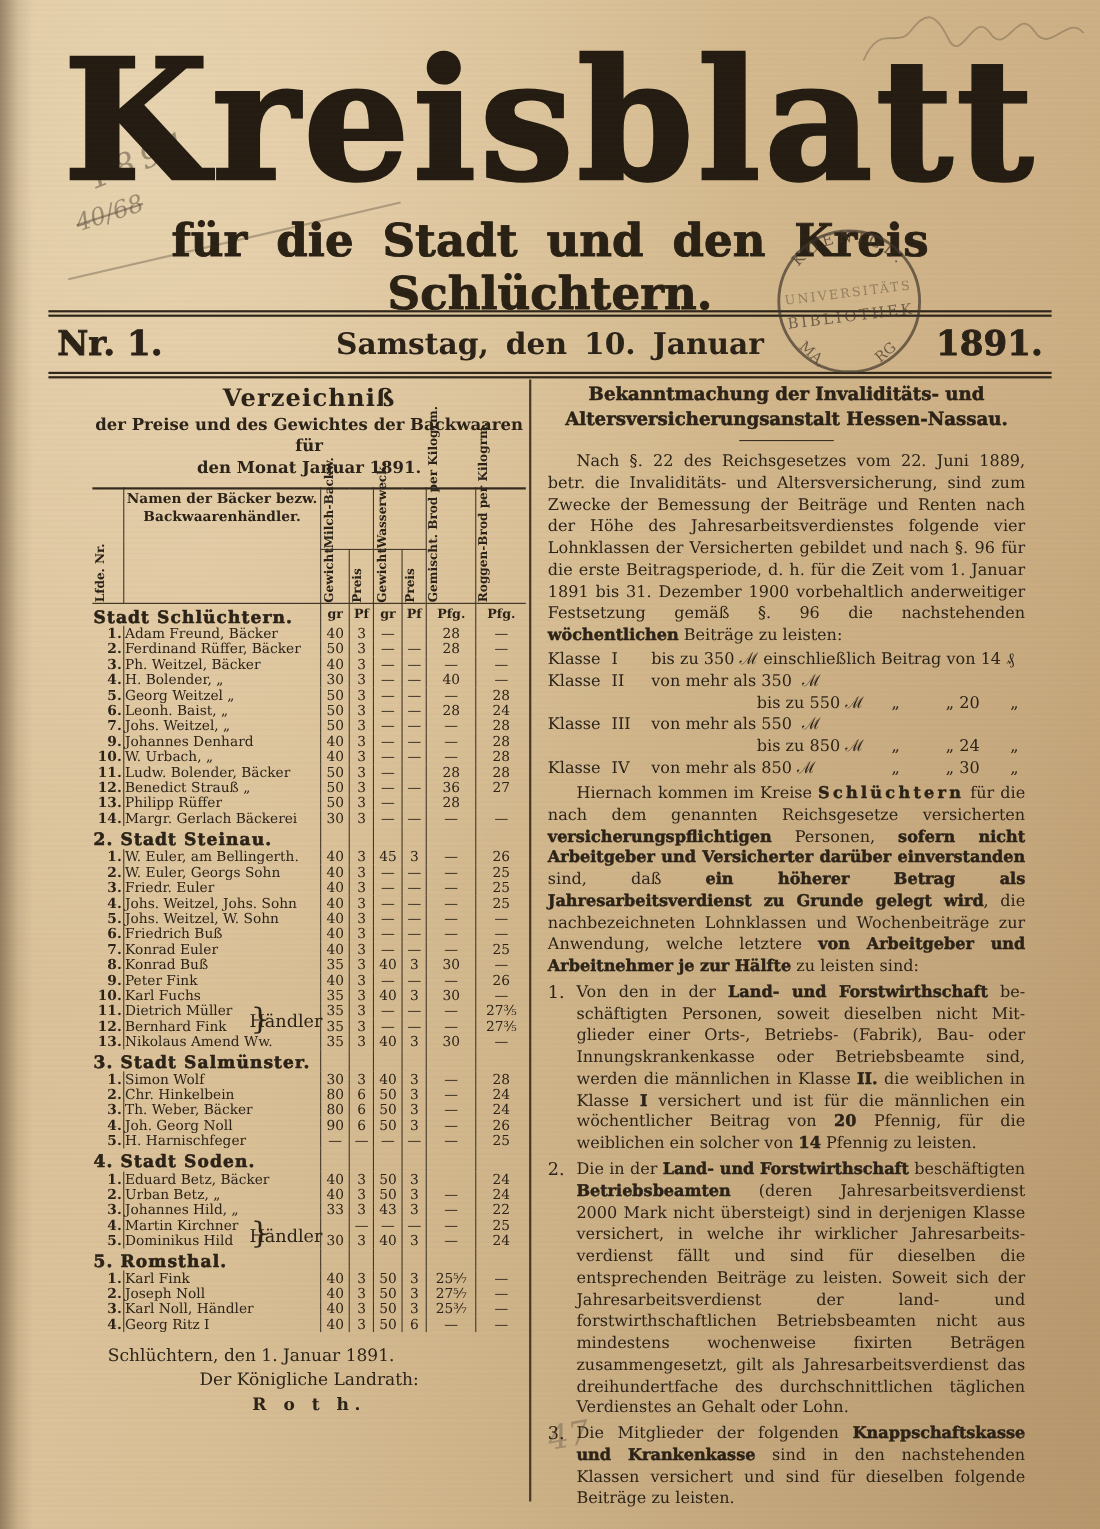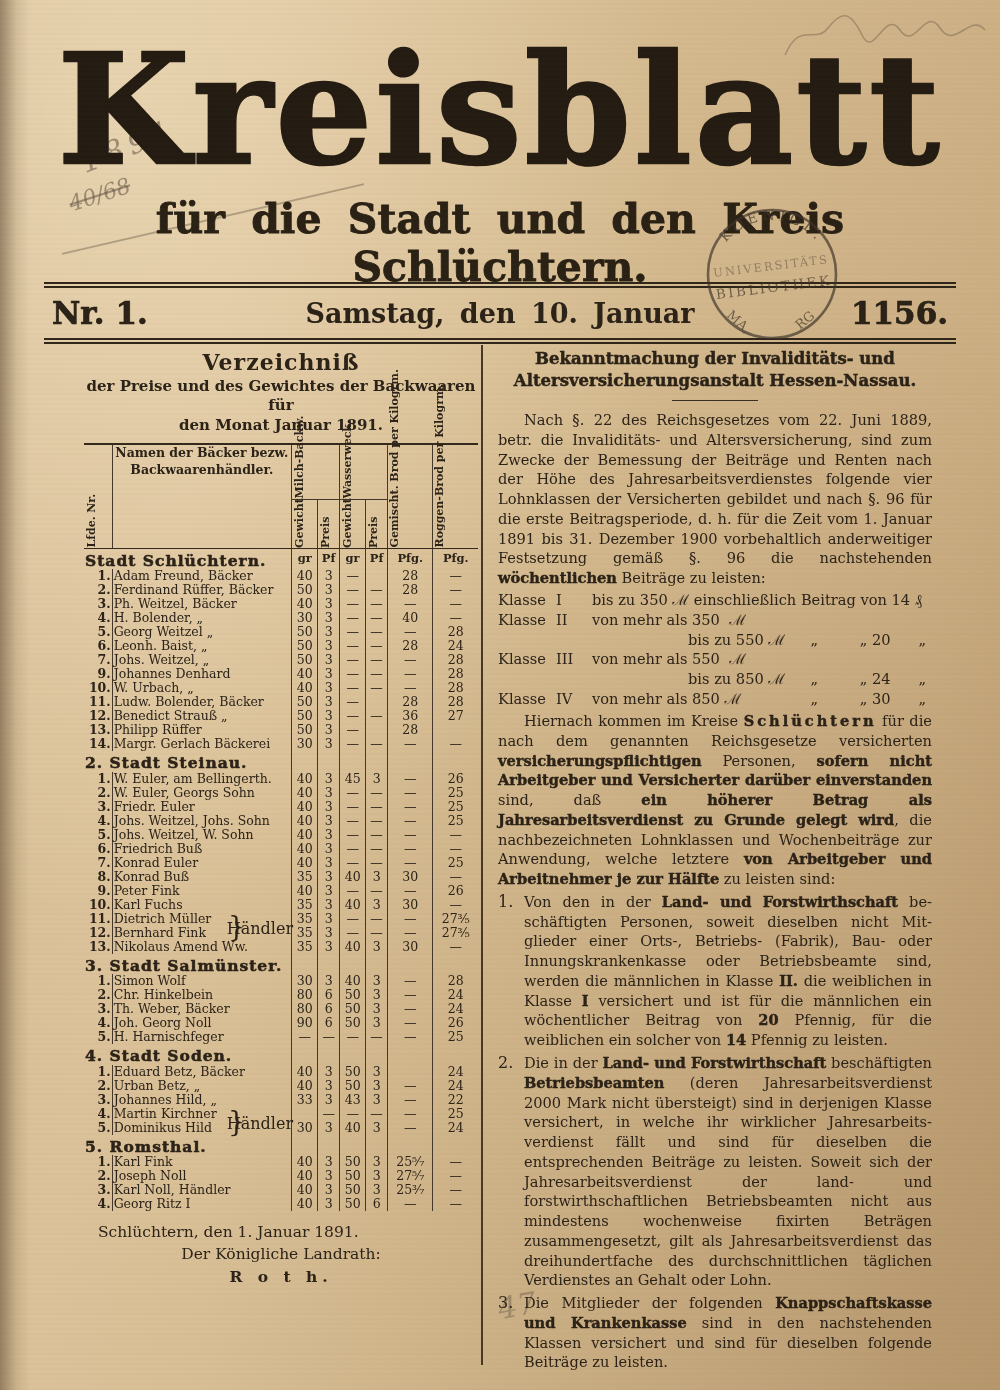--- a/index.html
+++ b/index.html
@@ -132,21 +132,21 @@
     </text>
     <text x="86" y="82" text-anchor="middle" font-family="DejaVu Serif, serif" font-size="11.5" letter-spacing="2" fill="#3f352a" opacity=".5" transform="rotate(-7 86 86)">UNIVERSITÄTS</text>
     <text x="86" y="104" text-anchor="middle" font-family="DejaVu Serif, serif" font-size="13.5" letter-spacing="2.5" fill="#3f352a" opacity=".8" transform="rotate(-7 86 86)">BIBLIOTHEK</text>
     <text x="0" y="0" font-family="DejaVu Serif, serif" font-size="13" fill="#3f352a" opacity=".8" transform="translate(40 128) rotate(42)">MA,</text>
     <text x="0" y="0" font-family="DejaVu Serif, serif" font-size="13" fill="#3f352a" opacity=".8" transform="translate(114 142) rotate(-40)">RG</text>
   </svg>
 
   <div class="dateline">
     <span class="issue">Nr. 1.</span>
     <span class="ddate">Samstag, den 10. Januar</span>
-    <span class="dyear">1156.</span>
+    <span class="dyear">1891.</span>
   </div>
 
   <div class="col-divider"></div>
 
   <div class="col-left">
     <div class="list-head">
       <div class="lh1">Verzeichniß</div>
       <div class="lh2">der Preise und des Gewichtes der Backwaaren für</div>
       <div class="lh3">den Monat Januar 1891.</div>
     </div>

